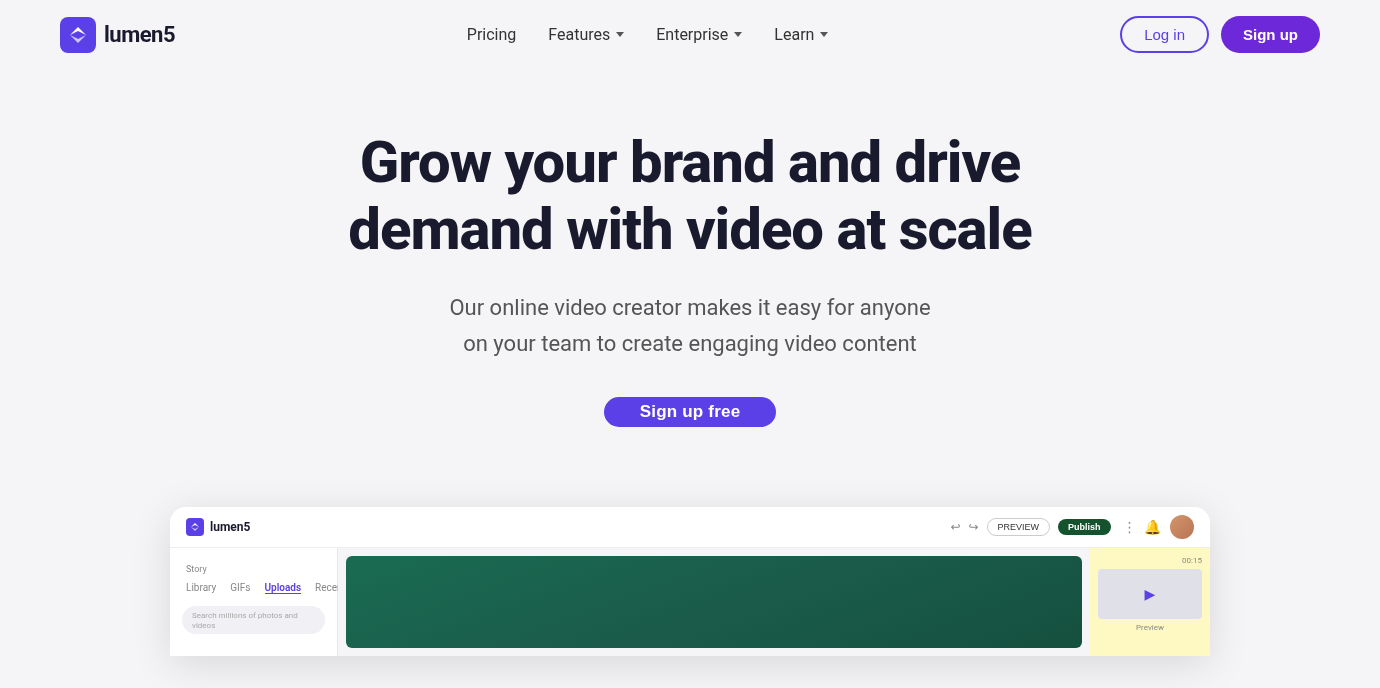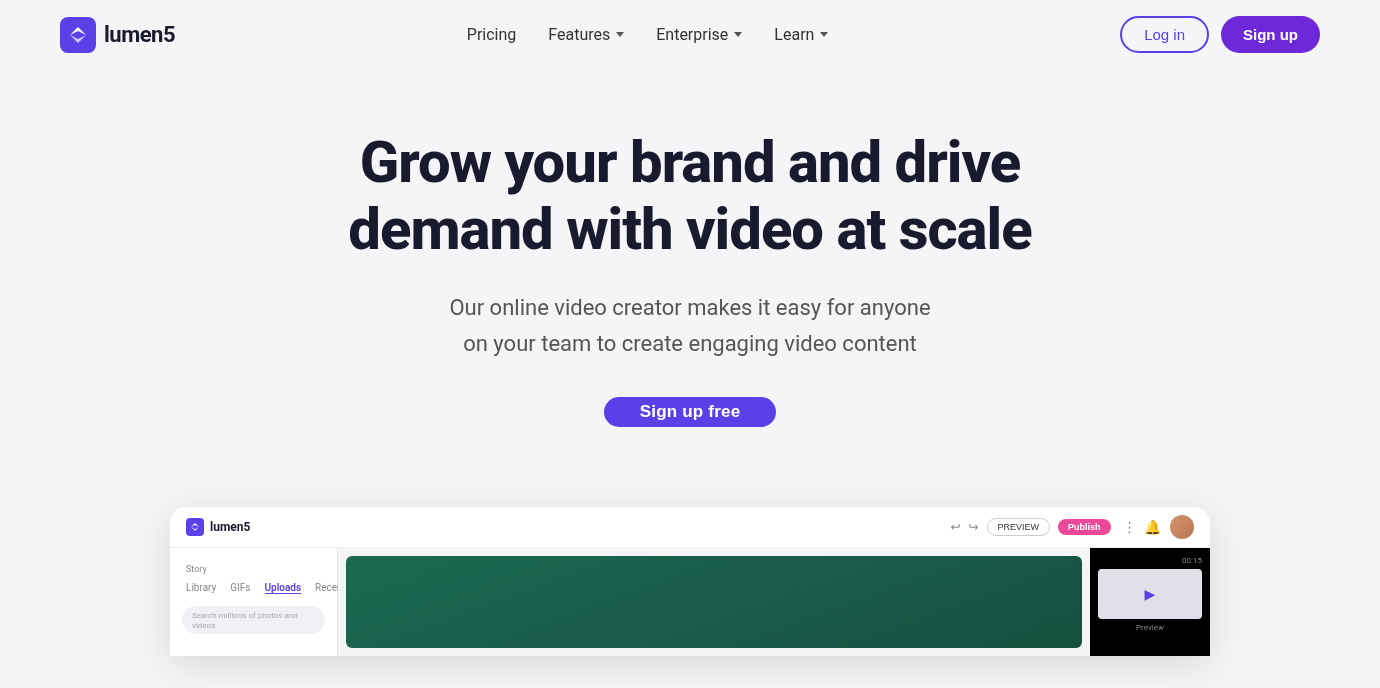--- a/index.html
+++ b/index.html
@@ -210,40 +210,40 @@
       padding: 3px 10px;
       background: #fff;
       color: #333;
     }
 
     .app-btn-publish {
       font-size: 9px;
       border: none;
       border-radius: 20px;
       padding: 3px 10px;
-      background: #ec4899;
+      background: #14532d;
       color: #fff;
       font-weight: 600;
     }
 
     .app-content {
       flex: 1;
       display: flex;
     }
 
     .app-video-area {
       flex: 1;
       background: #1a5c4a;
       margin: 8px;
       border-radius: 6px;
     }
 
     .app-right-panel {
       width: 120px;
-      background: #000000;
+      background: #fef9c3;
       padding: 8px;
       font-size: 8px;
       color: #888;
     }
 
     .app-story-label {
       font-size: 9px;
       color: #888;
       padding: 4px 16px;
     }

